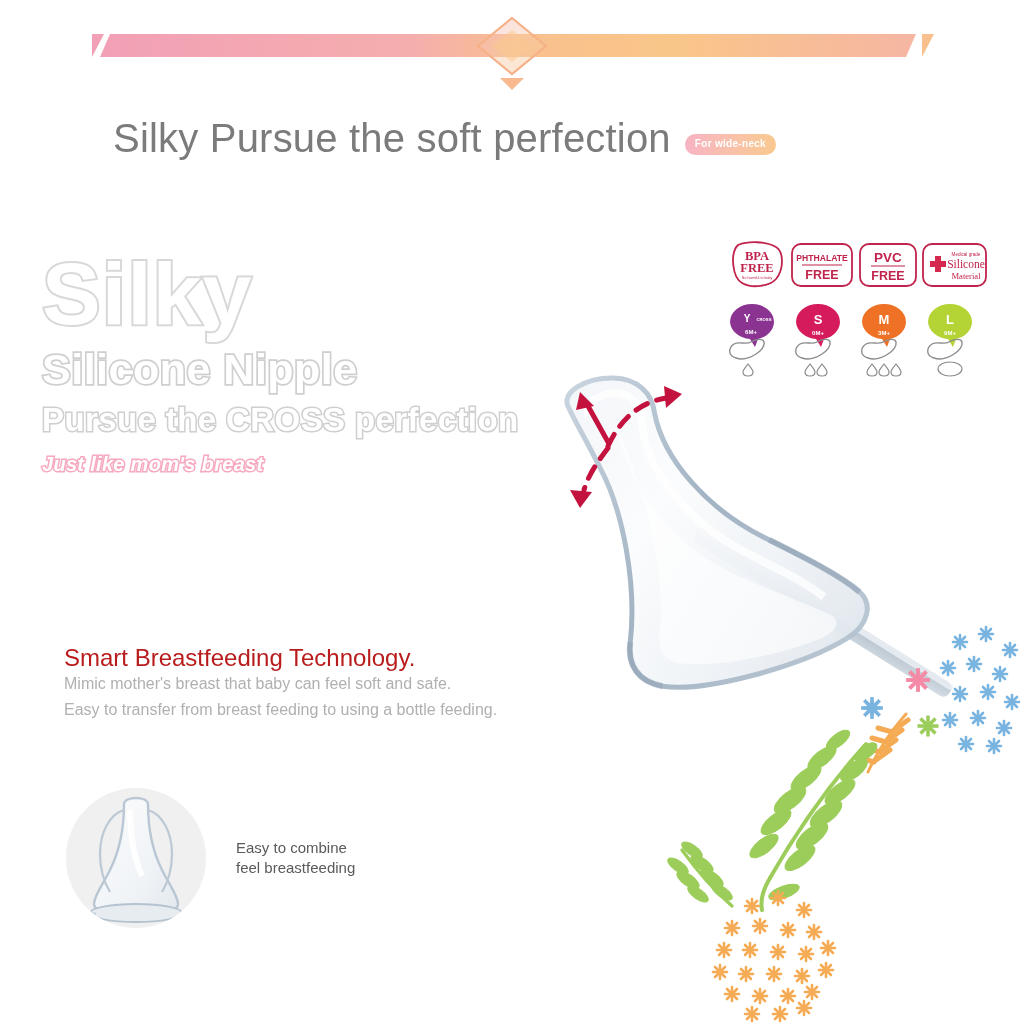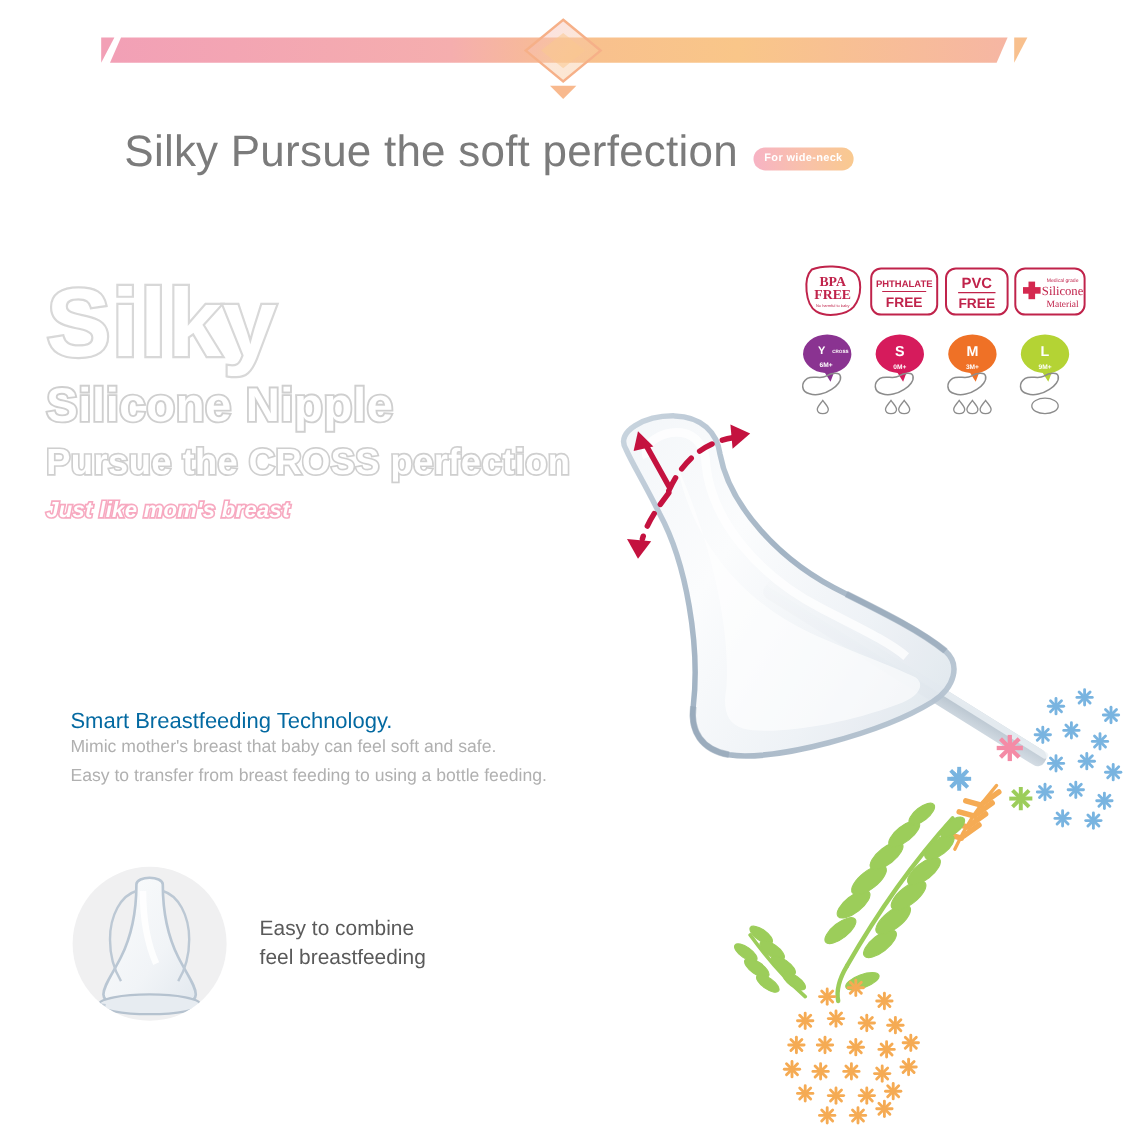--- a/index.html
+++ b/index.html
@@ -59,37 +59,37 @@
     margin-top:18px;
   }
 
   
   .certs{position:absolute;left:726px;top:239px;width:262px;height:52px;}
   .flows{position:absolute;left:724px;top:308px;width:266px;height:70px;}
 
   
   .smart{position:absolute;left:64px;top:645px;width:600px;}
   .smart-title{
-    font-size:20px;color:#0369a1;font-weight:400;line-height:1.1;
+    font-size:24px;color:#b91c1c;font-weight:400;line-height:1.1;
     white-space:nowrap;
   }
   .smart-body{}
   .smart-body div{
     font-size:16px;color:#b0b0b0;line-height:1.62;white-space:nowrap;
   }
 
   
   .combine{position:absolute;left:66px;top:788px;
     display:flex;align-items:center;gap:30px;}
   .combine-thumb{
     width:140px;height:140px;border-radius:50%;
     background:#f0f0f1;position:relative;overflow:hidden;flex:none;
   }
   .combine-caption{
-    font-size:19px;color:#5a5a5a;line-height:1.35;white-space:nowrap;
+    font-size:15px;color:#5a5a5a;line-height:1.35;white-space:nowrap;
   }
 
   
   .hero-photo{position:absolute;left:530px;top:360px;width:470px;height:440px;}
 
   
   .decor{position:absolute;left:660px;top:610px;width:364px;height:414px;}
 
   svg{overflow:visible;}
 </style>

